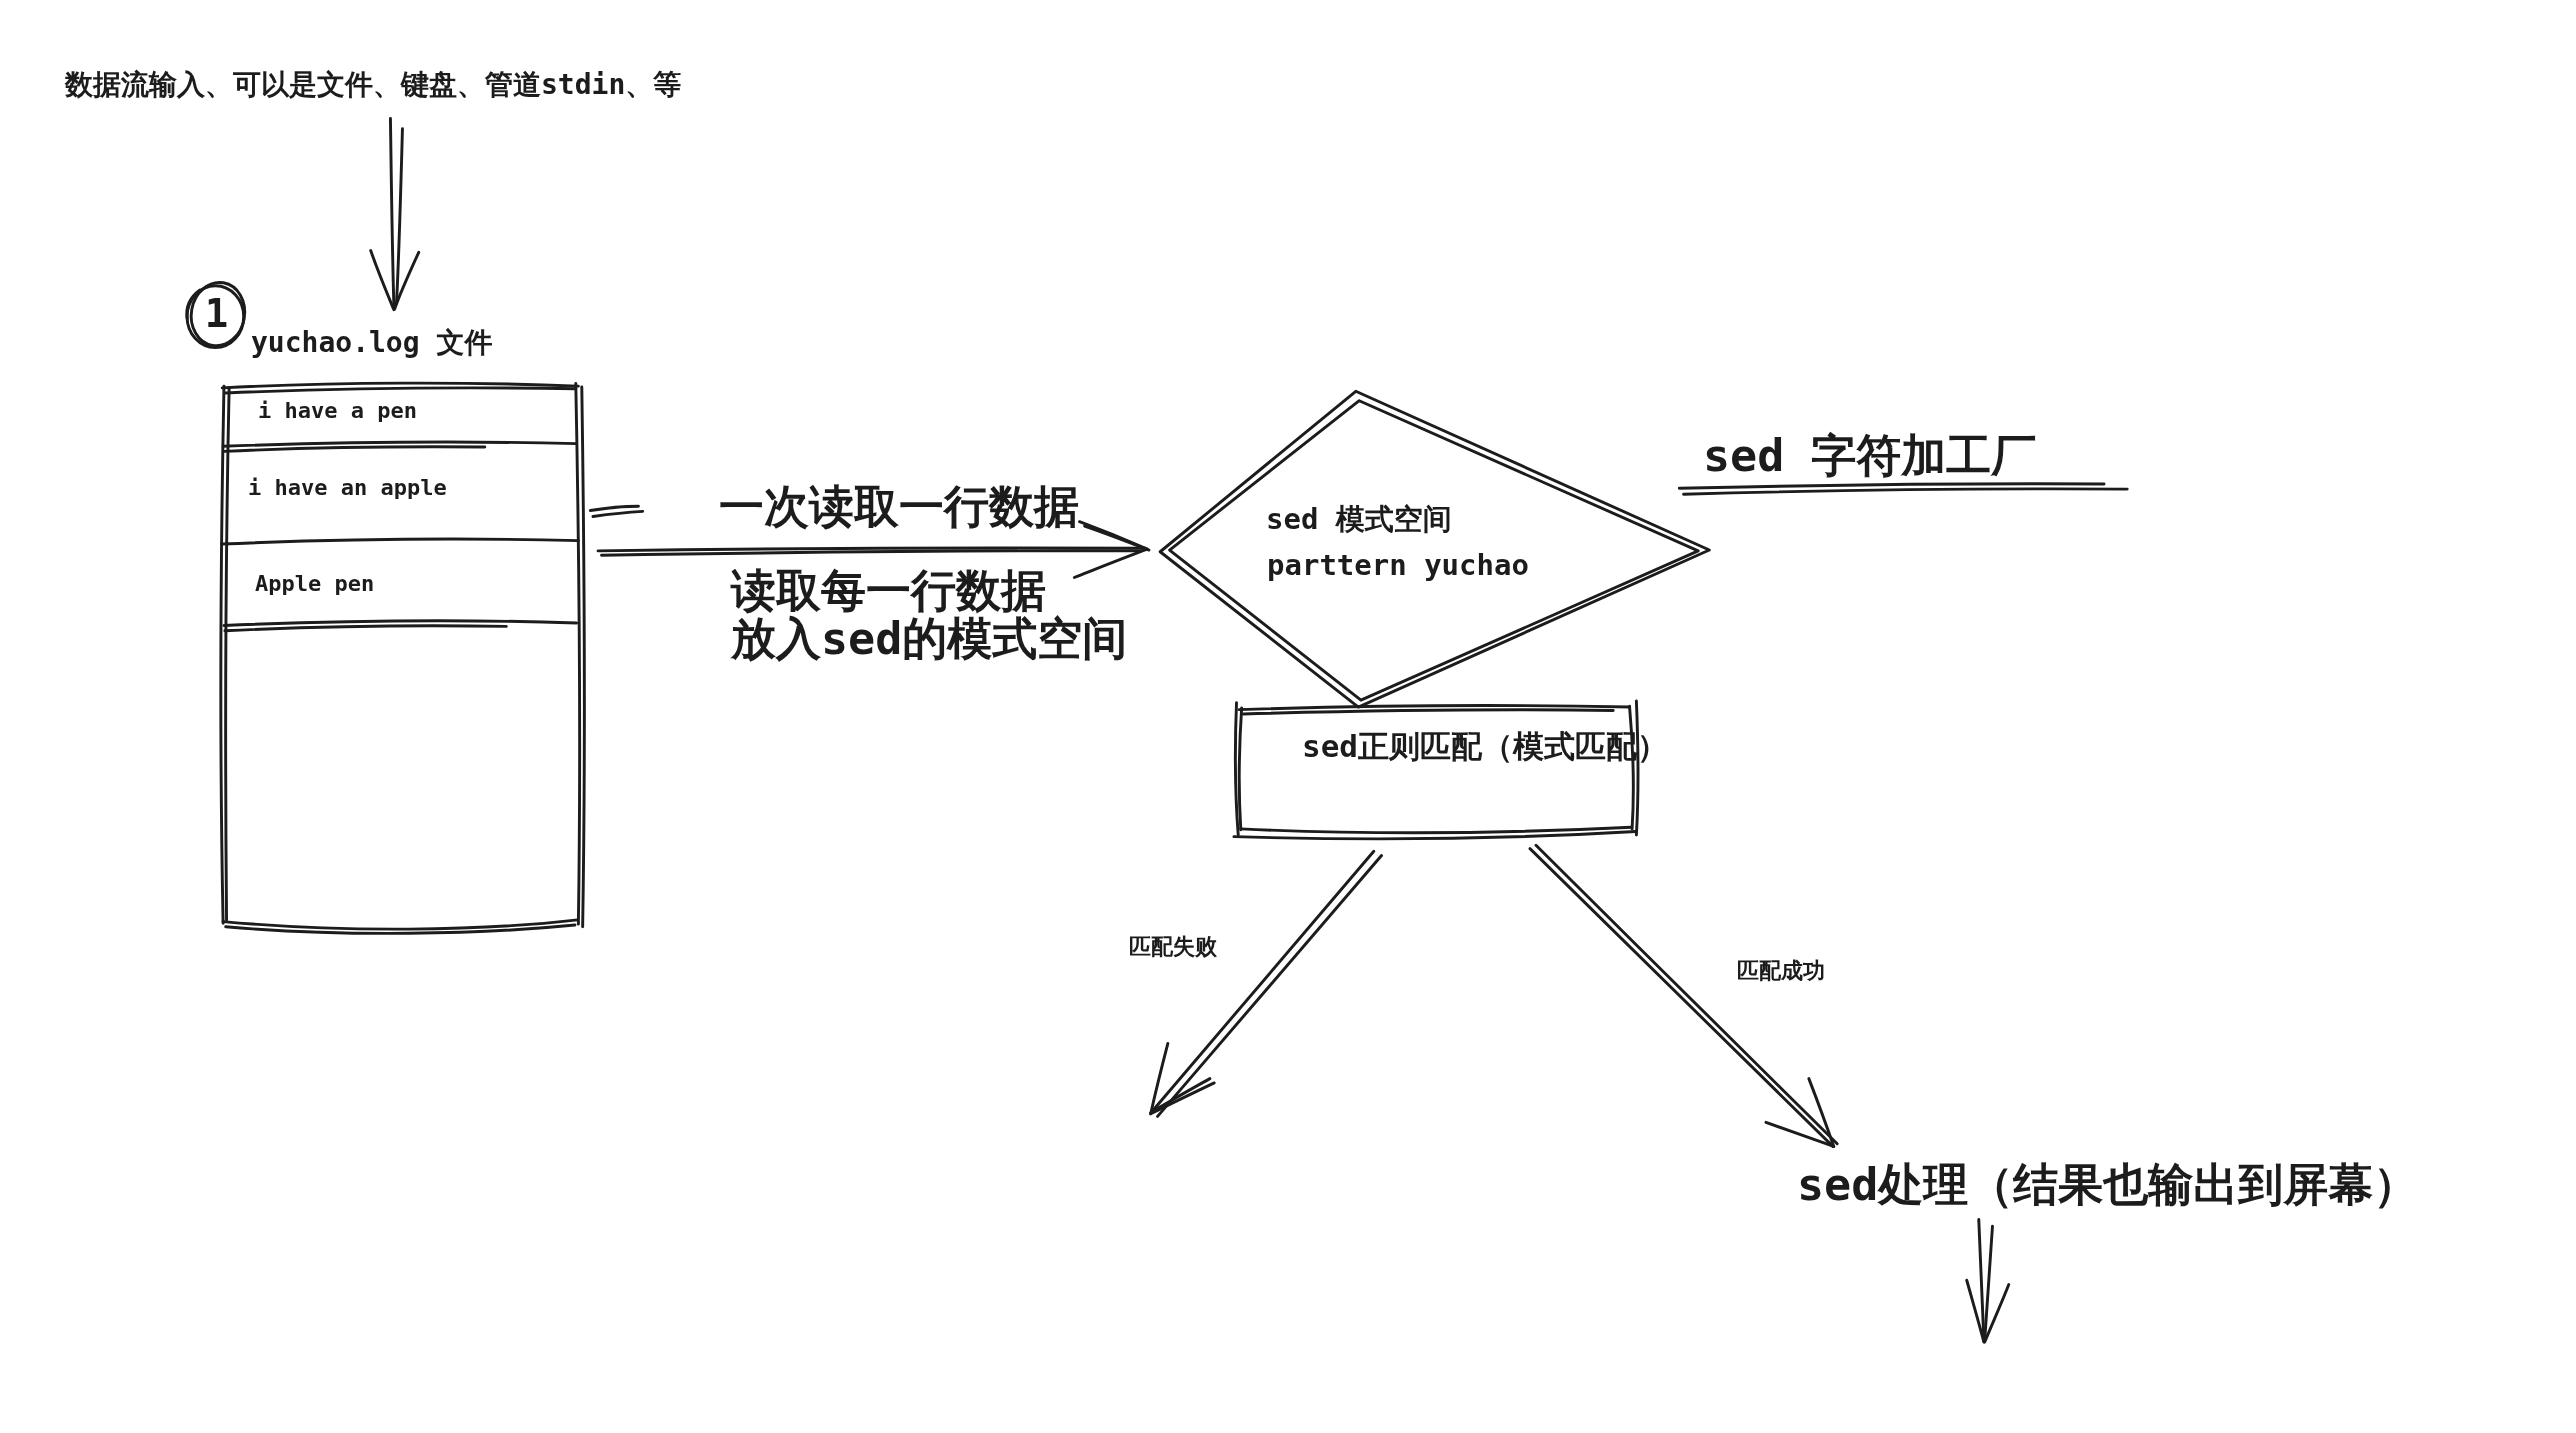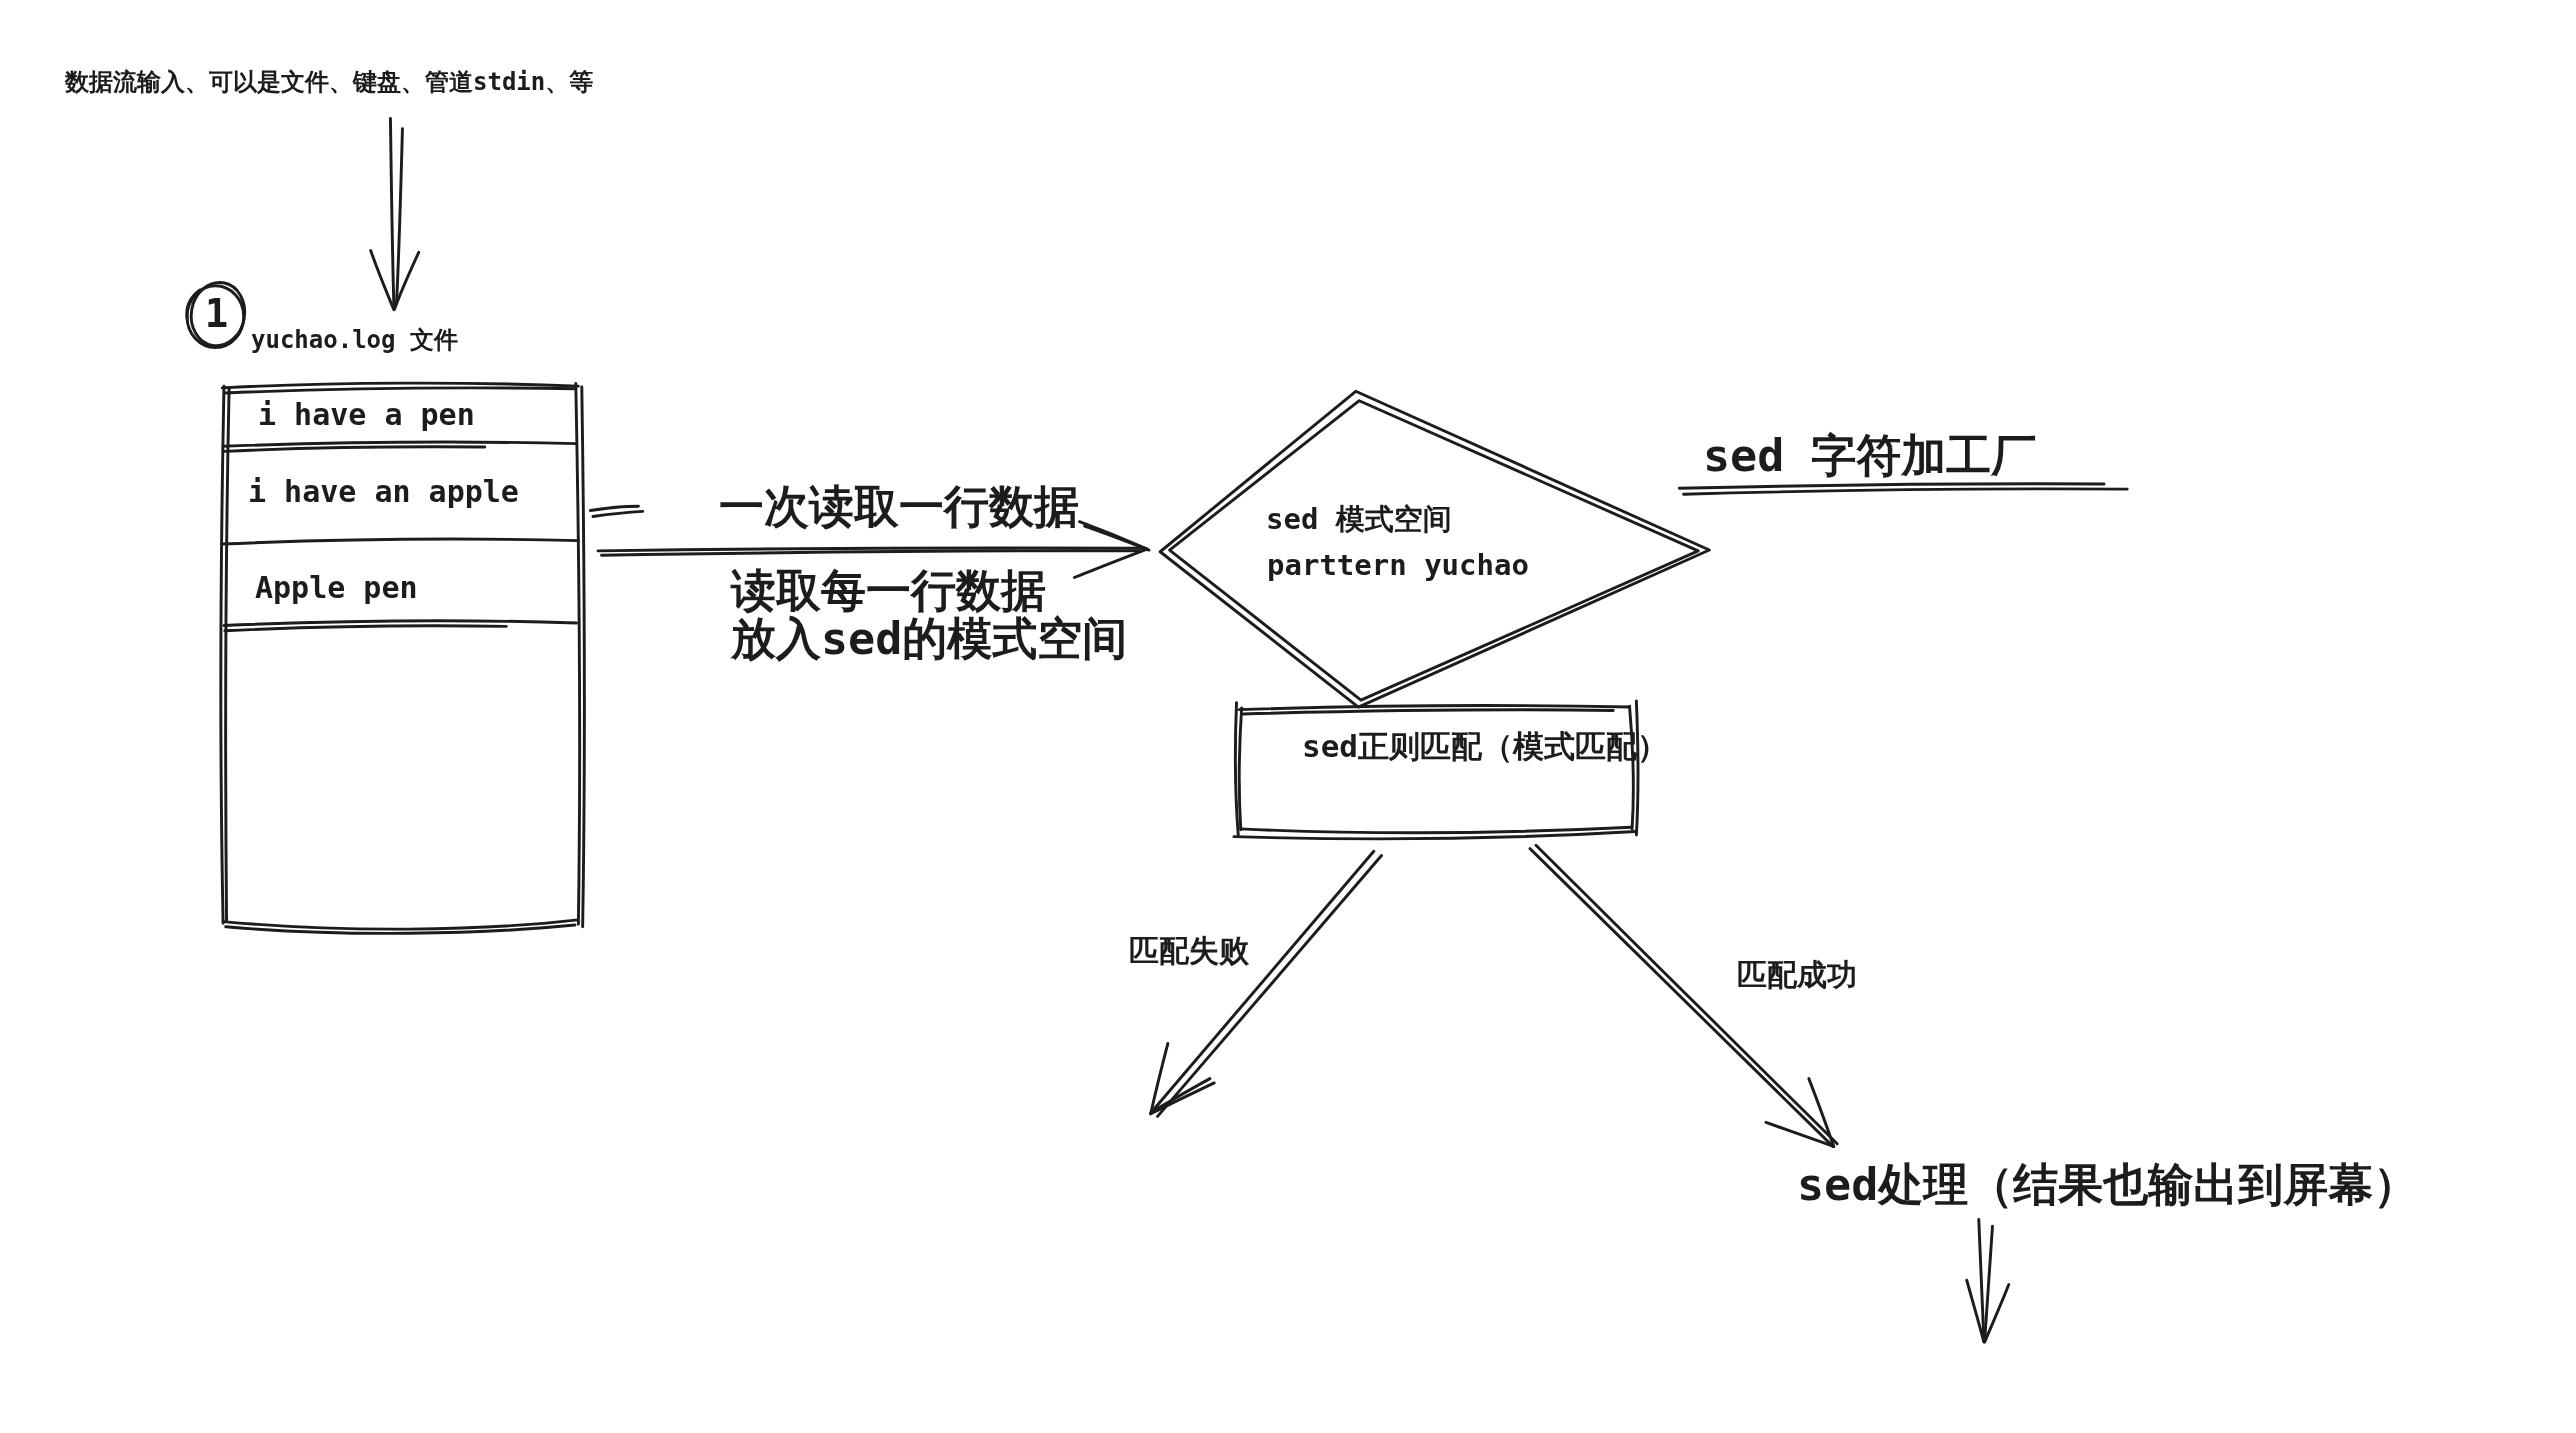--- a/index.html
+++ b/index.html
@@ -3,22 +3,22 @@
 <meta charset="utf-8">
 <style>
   html,body{margin:0;padding:0;background:#ffffff;}
   #stage{position:relative;width:2576px;height:1433px;background:#ffffff;overflow:hidden;
          font-family:"Liberation Sans",sans-serif;color:#1c1c1c;}
   #sketch{position:absolute;left:0;top:0;}
   .txt{position:absolute;white-space:nowrap;color:#1c1c1c;line-height:1.15;}
   .cj{font-family:"Liberation Sans",sans-serif;font-weight:600;}
   .mx{font-family:"DejaVu Sans Mono","Liberation Sans",sans-serif;font-weight:600;}
   .mo{font-family:"DejaVu Sans Mono","Liberation Mono",monospace;font-weight:700;}
-  .f42{font-size:24px;}
-  .f40{font-size:30px;}
+  .f42{font-size:28px;}
+  .f40{font-size:22px;}
   .f38{font-size:45px;}
   .f36{font-size:31px;}
   .f34{font-size:29px;}
   .f46{font-size:39px;}
   .ctr{text-align:center;}
   svg path, svg polygon, svg ellipse{stroke:#1c1c1c;fill:none;stroke-width:3.4;
         stroke-linecap:round;stroke-linejoin:round;}
 </style>
 </head>
 <body>

